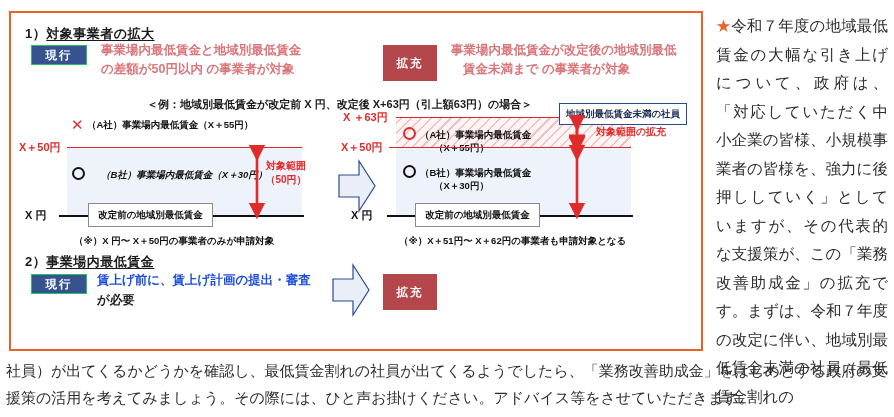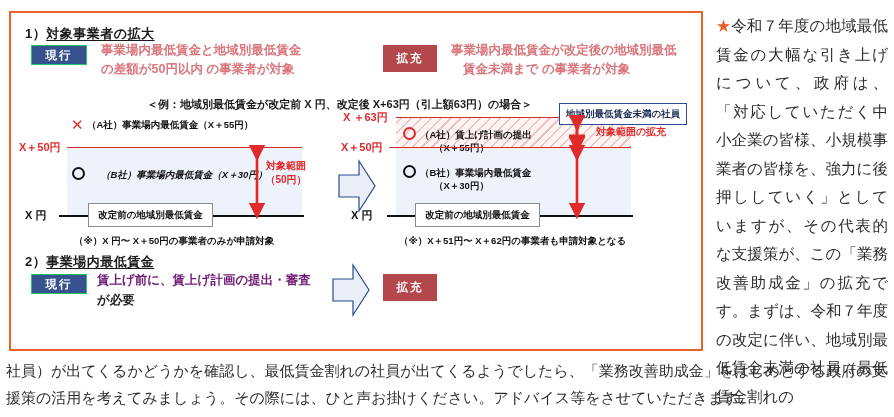--- a/index.html
+++ b/index.html
@@ -33,21 +33,21 @@
 
   
   .badge{
     position:absolute;
     display:flex;align-items:center;justify-content:center;
     font-size:11.5px;font-weight:bold;letter-spacing:2px;
     color:#ffffff;
     box-sizing:border-box;
   }
   .badge.now{background:#36538f;border:1px solid #22c55e;width:56px;height:20px;}
-  .badge.exp{background:#b4474b;width:54px;height:27px;}
+  .badge.exp{background:#b4474b;width:54px;height:36px;}
 
   
   .desc{
     position:absolute;
     font-size:12.5px;line-height:18px;font-weight:bold;
     color:#d96b72;
     white-space:nowrap;
   }
   .desc.now-c{color:#d9767c;}
   .desc.exp-c{color:#d9767c;}
@@ -200,21 +200,21 @@
       <div class="band hatched" style="left:385px;top:104px;width:235px;height:30px;"></div>
 
       <div class="band plain" style="left:385px;top:134px;width:235px;height:68px;"></div>
 
       <div class="hline" style="left:385px;top:104px;width:235px;"></div>
       <div class="axlabel red" style="left:332px;top:97px;">X ＋63円</div>
 
       <div class="labelbox blue" style="left:548px;top:90px;width:128px;height:22px;">地域別最低賃金未満の社員</div>
 
       <div class="circ red" style="left:392px;top:114px;"></div>
-      <div class="itemtxt" style="left:409px;top:116px;">（A社）賃上げ計画の提出</div>
+      <div class="itemtxt" style="left:409px;top:116px;">（A社）事業場内最低賃金</div>
       <div class="itemtxt" style="left:423px;top:129px;">（X＋55円）</div>
 
       <div class="hline" style="left:378px;top:134px;width:242px;"></div>
       <div class="axlabel red" style="left:330px;top:127px;">X＋50円</div>
 
       <div class="circ" style="left:392px;top:152px;"></div>
       <div class="itemtxt" style="left:409px;top:154px;">（B社）事業場内最低賃金</div>
       <div class="itemtxt" style="left:423px;top:167px;">（X＋30円）</div>
 
       <div class="hline black" style="left:376px;top:202px;width:246px;"></div>
@@ -242,21 +242,21 @@
       <div class="rangelabel" style="left:575px;top:112px;width:90px;">対象範囲の拡充</div>
 
       <div class="note" style="left:388px;top:222px;">（※）X＋51円〜 X＋62円の事業者も申請対象となる</div>
     </div>
 
     <div class="sec-head" style="left:14px;top:240px;">
       <span class="num">2）</span><span class="ttl">事業場内最低賃金</span>
     </div>
 
     <div class="badge now" style="left:20px;top:261px;">現行</div>
-    <div class="desc now-c" style="left:86px;top:258px;color:#701a75;">賃上げ前に、賃上げ計画の提出・審査</div>
+    <div class="desc now-c" style="left:86px;top:258px;color:#1d4ed8;">賃上げ前に、賃上げ計画の提出・審査</div>
     <div class="desc now-c" style="left:86px;top:278px;color:#1f1f1f;">が必要</div>
 
     <svg class="blockarrow" style="left:320px;top:248px;" width="40" height="58" viewBox="0 0 40 58">
       <path d="M2,18 L22,18 L22,4 L38,29 L22,54 L22,40 L2,40 Z"></path>
     </svg>
 
     <div class="badge exp" style="left:372px;top:261px;">拡充</div>
 
   </div>
 

